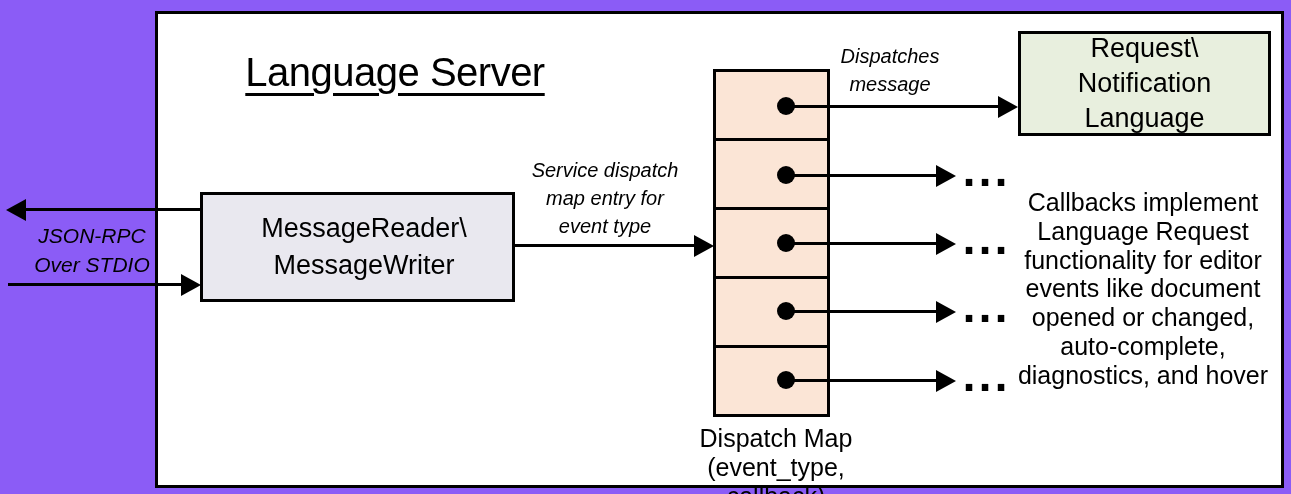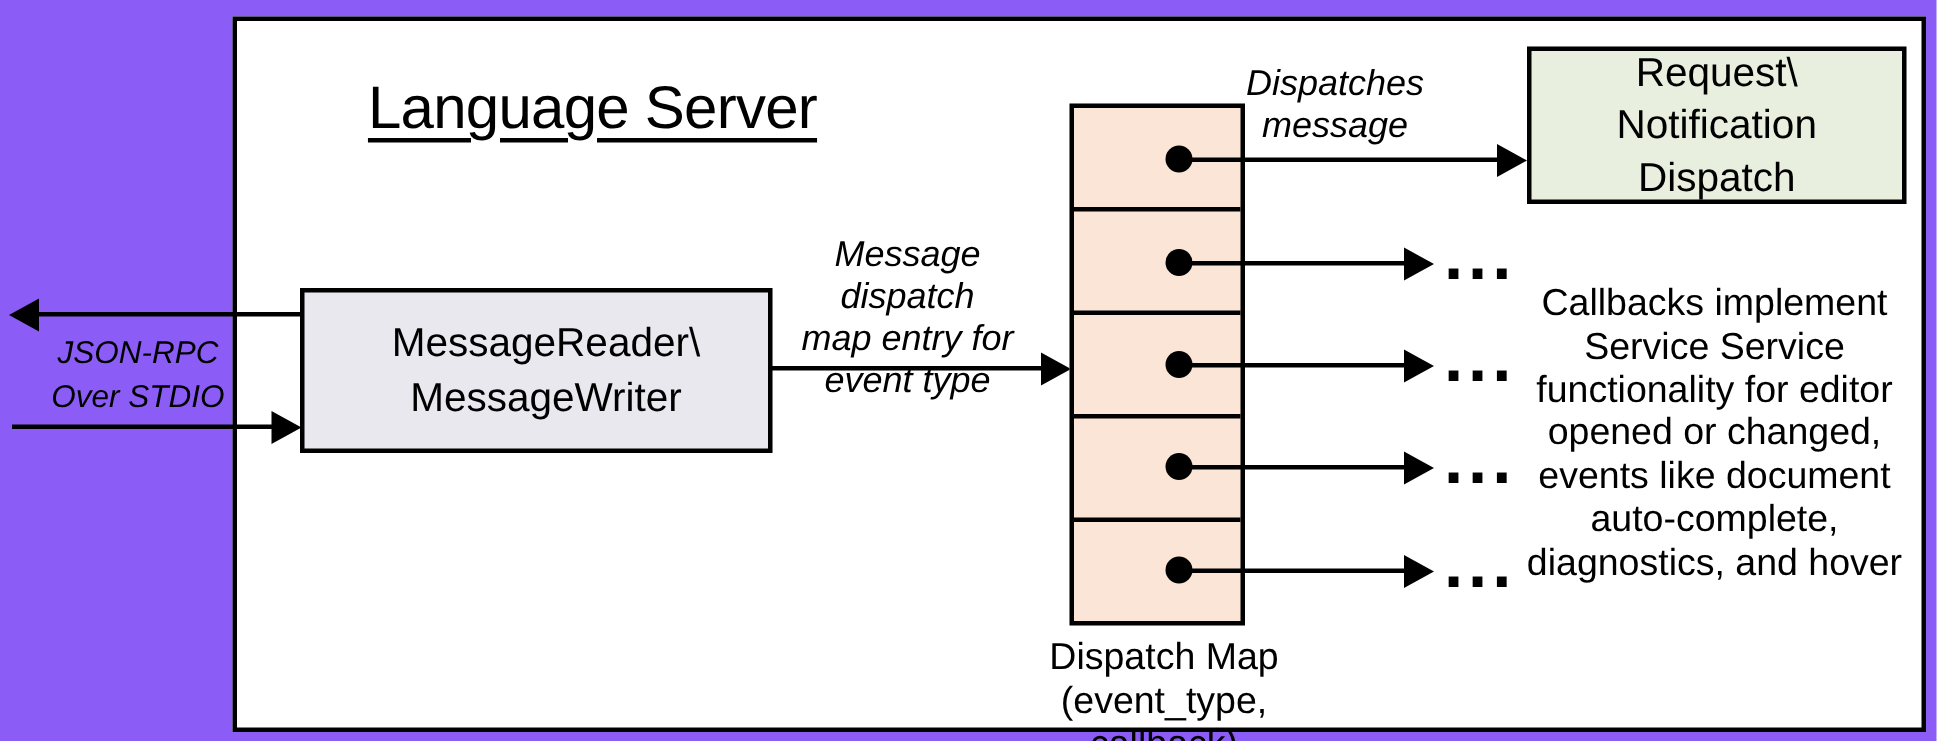--- a/index.html
+++ b/index.html
@@ -26,21 +26,21 @@
   .dot { position:absolute; width:18px; height:18px; border-radius:50%; background:#000; }
 
   .hline { position:absolute; height:3px; background:#000; }
   .head-r { position:absolute; width:0; height:0;
             border-top:11px solid transparent; border-bottom:11px solid transparent;
             border-left:20px solid #000; }
   .head-l { position:absolute; width:0; height:0;
             border-top:11px solid transparent; border-bottom:11px solid transparent;
             border-right:20px solid #000; }
 
-  .lbl { position:absolute; text-align:center; font-size:24px; line-height:29px; }
+  .lbl { position:absolute; text-align:center; font-size:20px; line-height:29px; }
   .italic { font-style:italic; }
   .stdio-lbl    { left:16px;  top:221px; width:152px; font-size:21px; }
   .lookup-lbl   { left:513px; top:156px; width:184px; line-height:28px; }
   .disp-lbl     { left:824px; top:42px;  width:132px; line-height:28px; }
   .msg-caption  { left:191px; top:310px; width:370px; line-height:29px; }
   .map-caption  { left:664px; top:424px; width:224px; font-size:25px; line-height:29px; }
   .note         { left:997px; top:188px; width:292px; font-size:25px; line-height:28.8px; }
 
   .ellipsis { position:absolute; width:50px; height:34px; text-align:left;
               font-size:37px; font-weight:bold; letter-spacing:2px; line-height:20px;
@@ -67,21 +67,21 @@
   </div>
 
   <div class="node msg-box" style="background-color: rgb(233, 232, 239);">
     <div>MessageReader\</div>
     <div>MessageWriter</div>
   </div>
 
   <div class="hline" style="left:514px; top:244px; width:182px;"></div>
   <div class="head-r" style="left:694px; top:235px;"></div>
   <div class="lbl italic lookup-lbl">
-    <div>Message dispatch</div>
+    <div>Service dispatch</div>
     <div>map entry for</div>
     <div>event type</div>
   </div>
 
   <div class="dispatch-map" style="background-color: rgb(251, 229, 214);">
     <div class="cell"></div>
     <div class="cell"></div>
     <div class="cell"></div>
     <div class="cell"></div>
     <div class="cell"></div>
@@ -117,26 +117,26 @@
   <div class="ellipsis" style="left:962px; top:369px;">...</div>
 
   <div class="lbl map-caption">
     <div>Dispatch Map</div>
     <div>(event_type, callback)</div>
   </div>
 
   <div class="node cb-box" style="background-color: rgb(232, 239, 222);">
     <div>Request\</div>
     <div>Notification</div>
-    <div>Dispatch</div>
+    <div>Language</div>
   </div>
 
   <div class="lbl note">
     <div>Callbacks implement</div>
-    <div>Service Service</div>
+    <div>Language Request</div>
     <div>functionality for editor</div>
+    <div>events like document</div>
     <div>opened or changed,</div>
-    <div>events like document</div>
     <div>auto-complete,</div>
     <div>diagnostics, and hover</div>
   </div>
 
 </div>
 
 </body></html>

